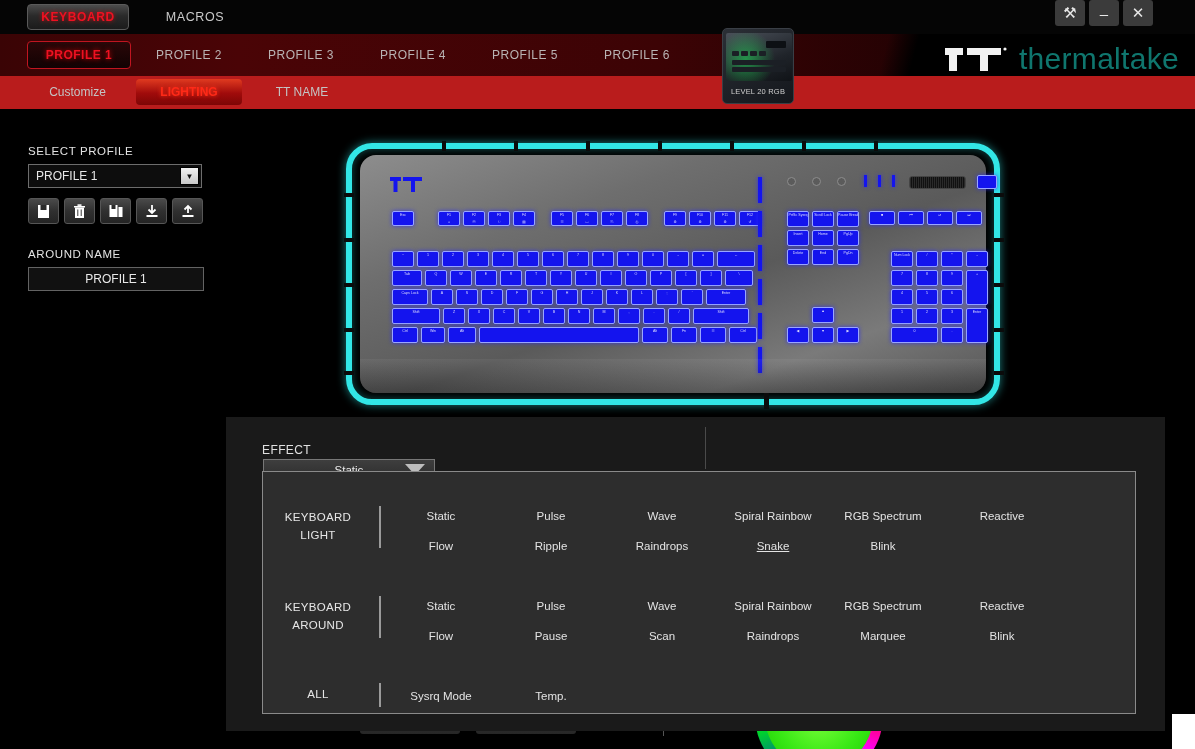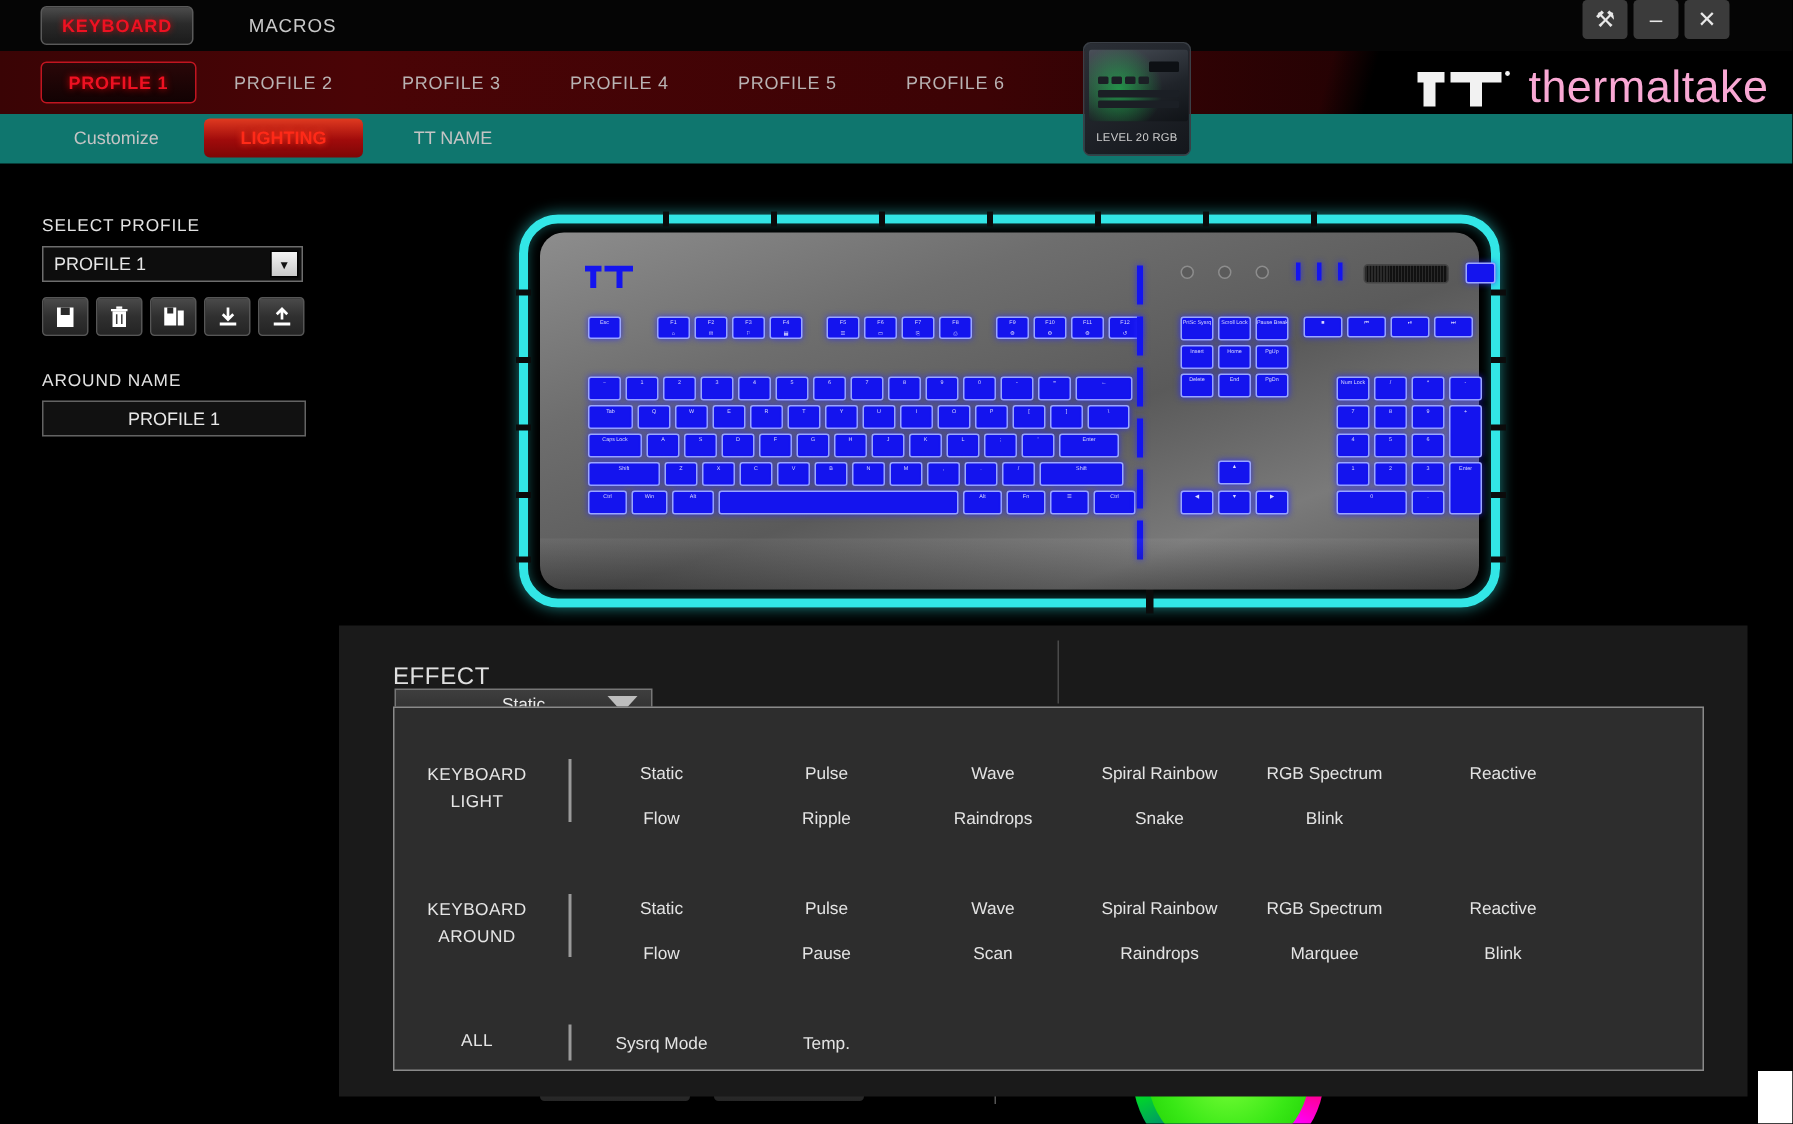--- a/index.html
+++ b/index.html
@@ -44,21 +44,21 @@
     font-size:12px; color:#b9b3b3; letter-spacing:.5px; z-index:3;
   }
   .prof.active {
     background:linear-gradient(to bottom,#2a0708,#120203);
     border:1px solid #c01520; border-radius:4px;
     color:#ee1122; font-weight:bold; text-shadow:0 0 5px rgba(255,0,0,.8);
   }
 
   .subbar {
     position:absolute; left:0; top:76px; width:1195px; height:33px;
-    background:#0f766e;
+    background:#b91c1c;
   }
   .sub {
     position:absolute; top:3px; height:26px;
     display:flex; align-items:center; justify-content:center;
     font-size:12px; color:#c4c4c4;
   }
   .sub.active {
     background:linear-gradient(to bottom,#e03a20,#a00b0b 55%,#7d0606);
     border-radius:4px; color:#ff2a18; font-weight:bold;
     text-shadow:0 0 4px rgba(255,60,30,.9);
@@ -70,21 +70,21 @@
     width:30px; height:26px; background:#3b3b3b;
     border-radius:3px; display:flex; align-items:center; justify-content:center;
     color:#e8e8e8; font-size:15px;
   }
 
   
   .brand {
     position:absolute; right:16px; top:42px;
     display:flex; align-items:center; gap:10px; z-index:10;
   }
-  .brand-text { font-size:30px; color:#f9a8d4; font-weight:300; letter-spacing:.3px; }
+  .brand-text { font-size:30px; color:#0f766e; font-weight:300; letter-spacing:.3px; }
 
   
   .thumb {
     position:absolute; left:722px; top:28px; width:72px; height:76px;
     background:linear-gradient(150deg,#2b2f36,#14171c);
     border:1px solid #3a3f46; border-radius:5px;
     overflow:hidden;
   }
   .thumb-img {
     position:absolute; left:3px; top:4px; width:66px; height:48px;
@@ -168,21 +168,21 @@
     border:1px solid #444;
   }
   .sidebarled { position:absolute; width:4px; background:#1414ee;
                 box-shadow:0 0 4px rgba(40,40,255,.8); }
 
   
   .effect-panel {
     position:absolute; left:226px; top:417px; width:939px; height:314px;
     background:#1a1a1a;
   }
-  .effect-title { position:absolute; left:36px; top:26px; font-size:16px; color:#e0e0e0; letter-spacing:.4px; }
+  .effect-title { position:absolute; left:36px; top:26px; font-size:12px; color:#e0e0e0; letter-spacing:.4px; }
   .effect-divider { position:absolute; left:479px; top:10px; width:1px; height:42px; background:#4a4a4a; }
 
   .eff-select {
     position:absolute; left:37px; top:42px; width:172px; height:21px;
     background:linear-gradient(to bottom,#3e3e3e,#2d2d2d);
     border:1px solid #777;
     display:flex; align-items:center; justify-content:center;
     font-size:11.5px; color:#eaeaea;
   }
   .eff-select .caret {
@@ -749,21 +749,21 @@
       <div class="eff-item" style="left:143px; top:38px; width:70px;">Static</div>
       <div class="eff-item" style="left:253px; top:38px; width:70px;">Pulse</div>
       <div class="eff-item" style="left:364px; top:38px; width:70px;">Wave</div>
       <div class="eff-item" style="left:445px; top:38px; width:130px;">Spiral Rainbow</div>
       <div class="eff-item" style="left:555px; top:38px; width:130px;">RGB Spectrum</div>
       <div class="eff-item" style="left:694px; top:38px; width:90px;">Reactive</div>
 
       <div class="eff-item" style="left:143px; top:68px; width:70px;">Flow</div>
       <div class="eff-item" style="left:253px; top:68px; width:70px;">Ripple</div>
       <div class="eff-item" style="left:364px; top:68px; width:70px;">Raindrops</div>
-      <div class="eff-item" style="left:475px; top:68px; width:70px;">Snake</div>
+      <div class="eff-item" style="left:475px; top:68px; width:70px;text-decoration:underline;">Snake</div>
       <div class="eff-item" style="left:585px; top:68px; width:70px;">Blink</div>
     </div>
 
     <div class="eff-group" style="left:0px; top:124px;">
       <div class="eff-gname">
         <div>KEYBOARD</div>
         <div>AROUND</div>
       </div>
       <div class="eff-bar" style="height:42px;"></div>
     </div>

